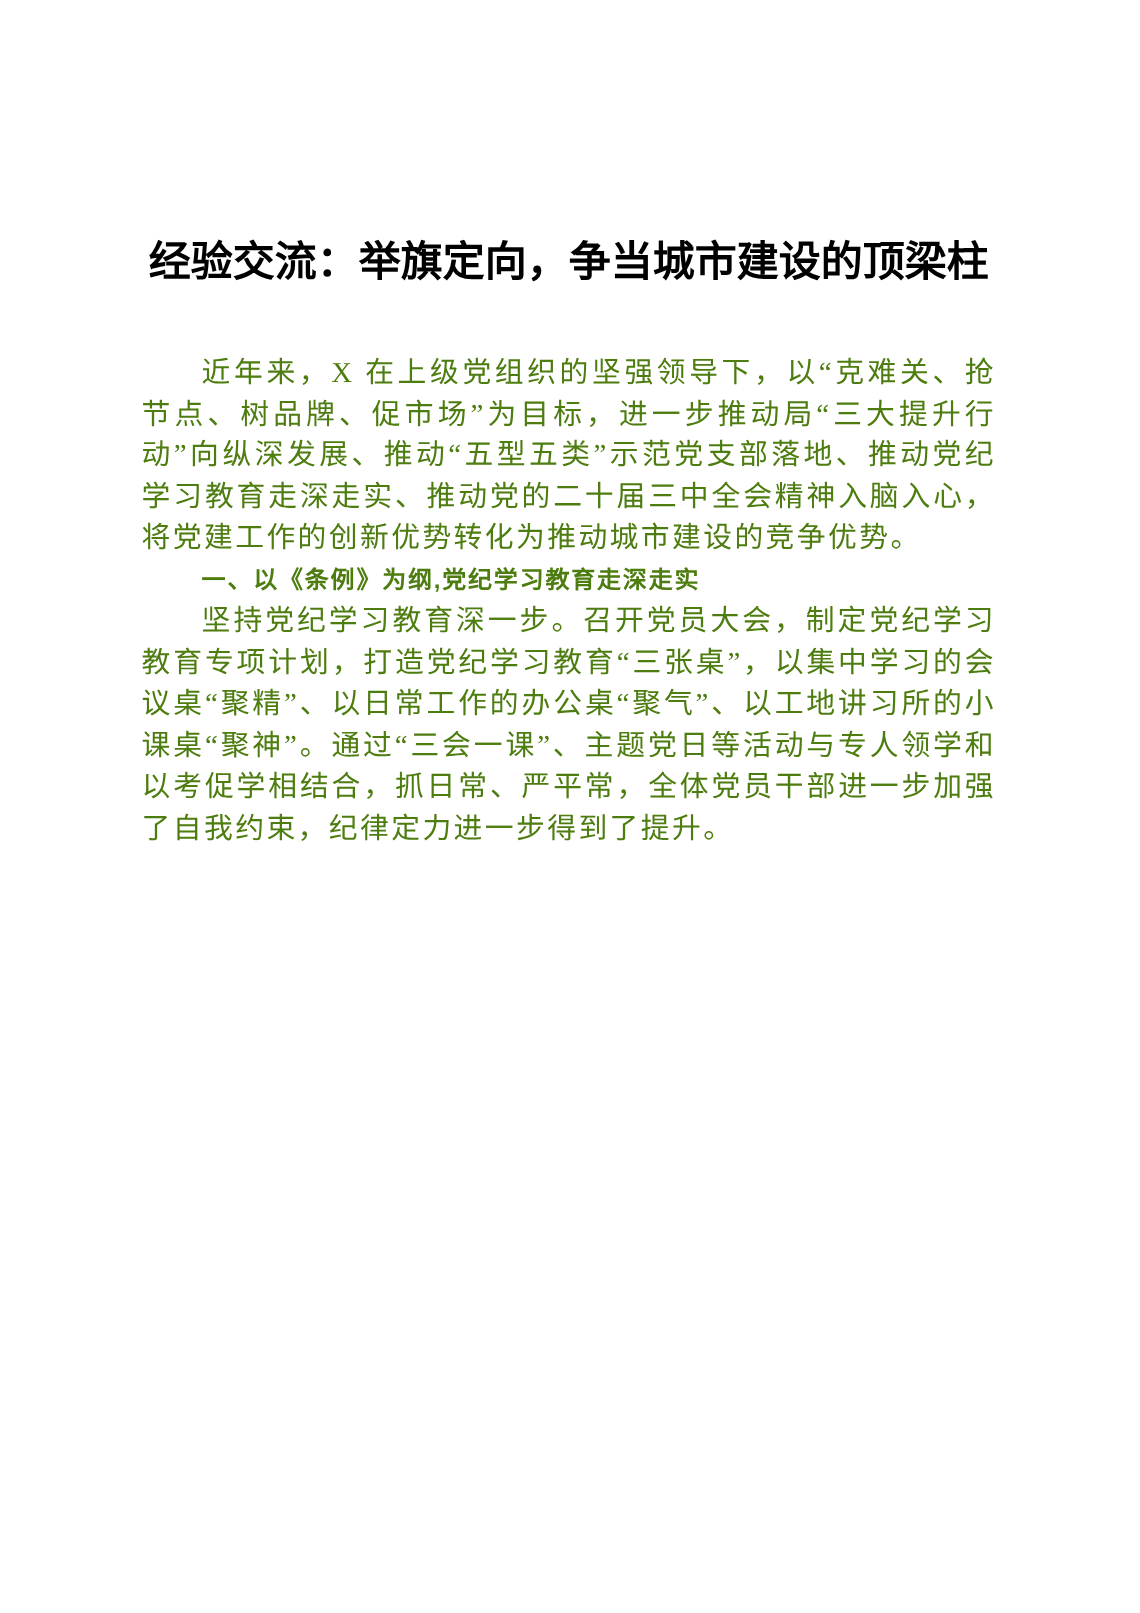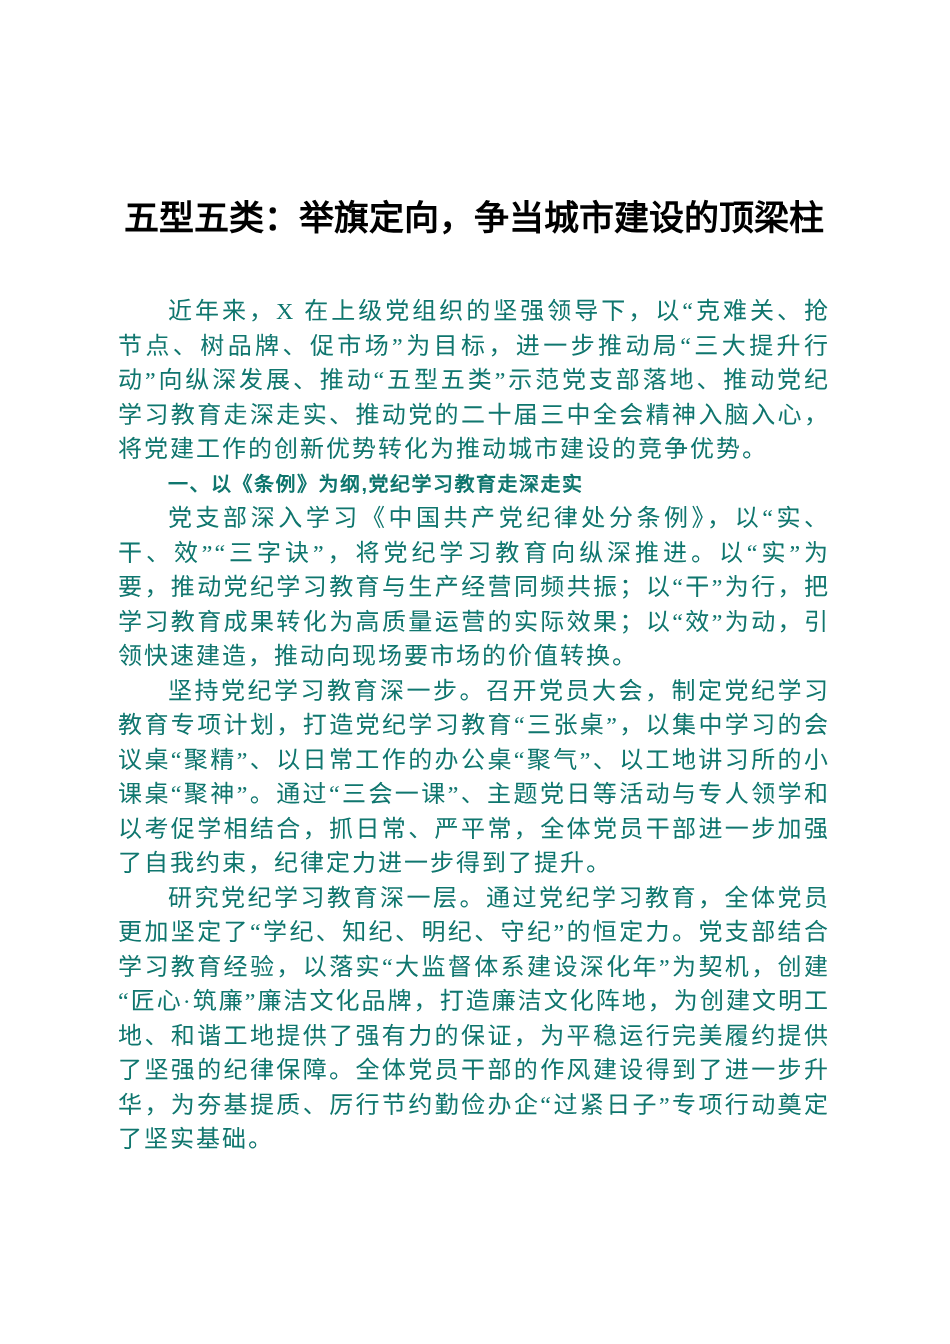--- a/index.html
+++ b/index.html
@@ -31,21 +31,21 @@
     text-align: center;
     white-space: nowrap;
     color: #000000;
   }
   .doc-body {
     margin-top: 52px;
     font-family: "Liberation Serif", "DejaVu Serif", serif;
     font-size: 24px;
     line-height: 34.5px;
     letter-spacing: 2px;
-    color: #0f766e;
+    color: #4d7c0f;
   }
   .para {
     margin: 0;
     text-align: justify;
     text-indent: 50px;
     word-break: break-all;
   }
   .heading {
     margin: 0;
     font-family: "Liberation Sans", "DejaVu Sans", sans-serif;
@@ -54,22 +54,20 @@
     letter-spacing: 1.5px;
     text-indent: 50px;
     line-height: 34.5px;
   }
 </style>
 </head>
 <body>
 
 <div class="page">
   <div class="content">
-    <h1 class="doc-title">五型五类：举旗定向，争当城市建设的顶梁柱</h1>
+    <h1 class="doc-title">经验交流：举旗定向，争当城市建设的顶梁柱</h1>
     <div class="doc-body">
       <p class="para">近年来，X 在上级党组织的坚强领导下，以“克难关、抢节点、树品牌、促市场”为目标，进一步推动局“三大提升行动”向纵深发展、推动“五型五类”示范党支部落地、推动党纪学习教育走深走实、推动党的二十届三中全会精神入脑入心，将党建工作的创新优势转化为推动城市建设的竞争优势。</p>
       <h2 class="heading">一、以《条例》为纲,党纪学习教育走深走实</h2>
-      <p class="para">党支部深入学习《中国共产党纪律处分条例》，以“实、干、效”“三字诀”，将党纪学习教育向纵深推进。以“实”为要，推动党纪学习教育与生产经营同频共振；以“干”为行，把学习教育成果转化为高质量运营的实际效果；以“效”为动，引领快速建造，推动向现场要市场的价值转换。</p>
       <p class="para">坚持党纪学习教育深一步。召开党员大会，制定党纪学习教育专项计划，打造党纪学习教育“三张桌”，以集中学习的会议桌“聚精”、以日常工作的办公桌“聚气”、以工地讲习所的小课桌“聚神”。通过“三会一课”、主题党日等活动与专人领学和以考促学相结合，抓日常、严平常，全体党员干部进一步加强了自我约束，纪律定力进一步得到了提升。</p>
-      <p class="para">研究党纪学习教育深一层。通过党纪学习教育，全体党员更加坚定了“学纪、知纪、明纪、守纪”的恒定力。党支部结合学习教育经验，以落实“大监督体系建设深化年”为契机，创建“匠心·筑廉”廉洁文化品牌，打造廉洁文化阵地，为创建文明工地、和谐工地提供了强有力的保证，为平稳运行完美履约提供了坚强的纪律保障。全体党员干部的作风建设得到了进一步升华，为夯基提质、厉行节约勤俭办企“过紧日子”专项行动奠定了坚实基础。</p>
     </div>
   </div>
 </div>
 
 </body></html>

